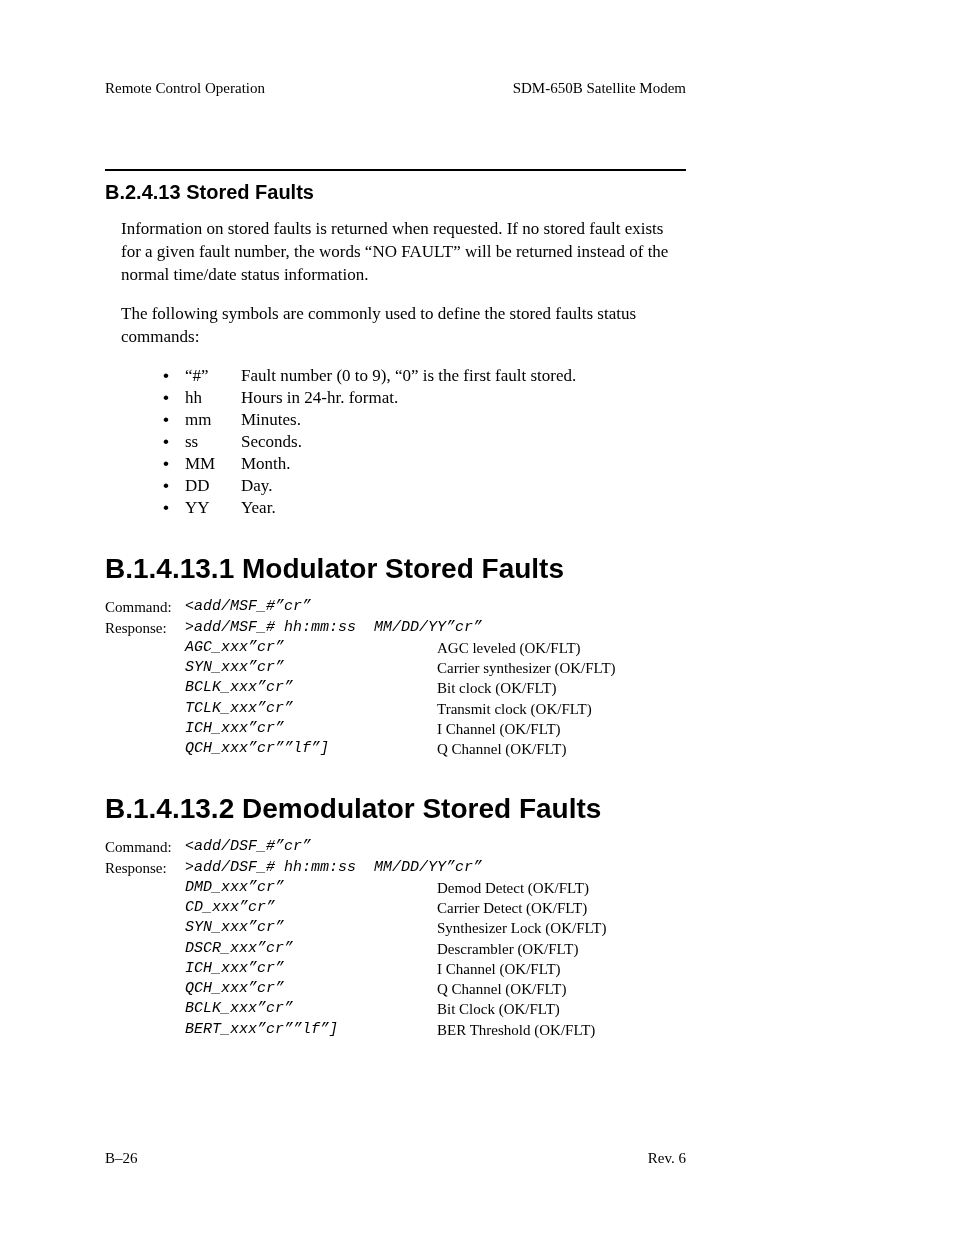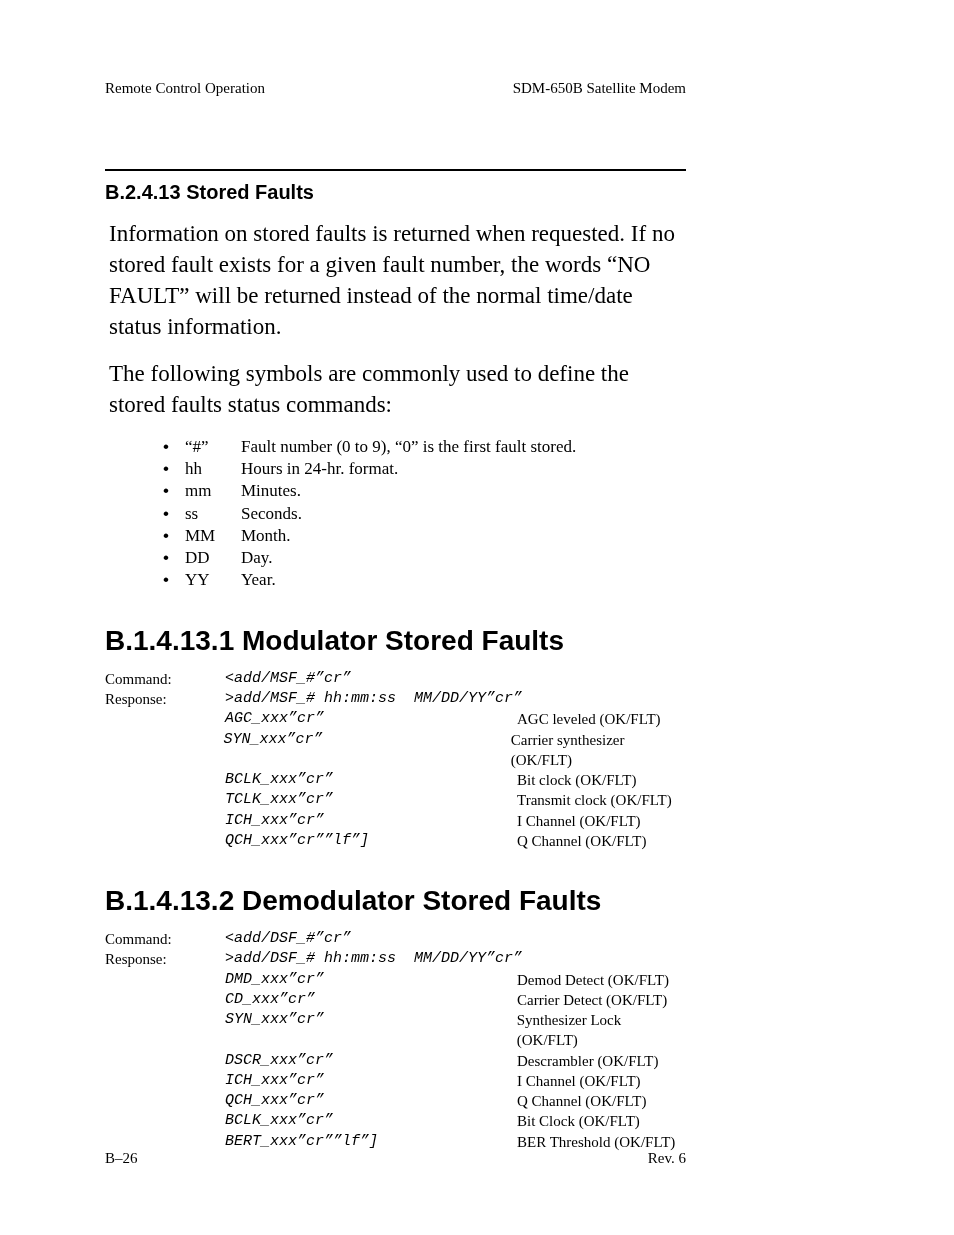--- a/index.html
+++ b/index.html
@@ -33,22 +33,22 @@
     font-size: 20px;
     margin: 0 0 14px 0;
   }
   h2.sub {
     font-family: Arial, Helvetica, sans-serif;
     font-weight: bold;
     font-size: 28px;
     margin: 34px 0 12px 0;
   }
   p.body {
-    font-size: 23px;
-    margin: 0 0 16px 4px;
+    font-size: 17px;
+    margin: 0 0 16px 16px;
     line-height: 1.35;
   }
   ul.symbols {
     list-style: none;
     padding: 0;
     margin: 0 0 6px 58px;
     font-size: 17px;
   }
   ul.symbols li {
     display: flex;
@@ -61,21 +61,20 @@
   }
   ul.symbols li .sym {
     width: 56px;
   }
   .cmd-block {
     font-size: 15px;
     line-height: 1.35;
   }
   .cmd-row {
     display: flex;
-    gap: 40px;
   }
   .cmd-label {
     width: 80px;
     font-family: "Times New Roman", Times, serif;
   }
   .cmd-code {
     font-family: "Courier New", Courier, monospace;
     white-space: pre;
     width: 252px;
     font-style: italic;

